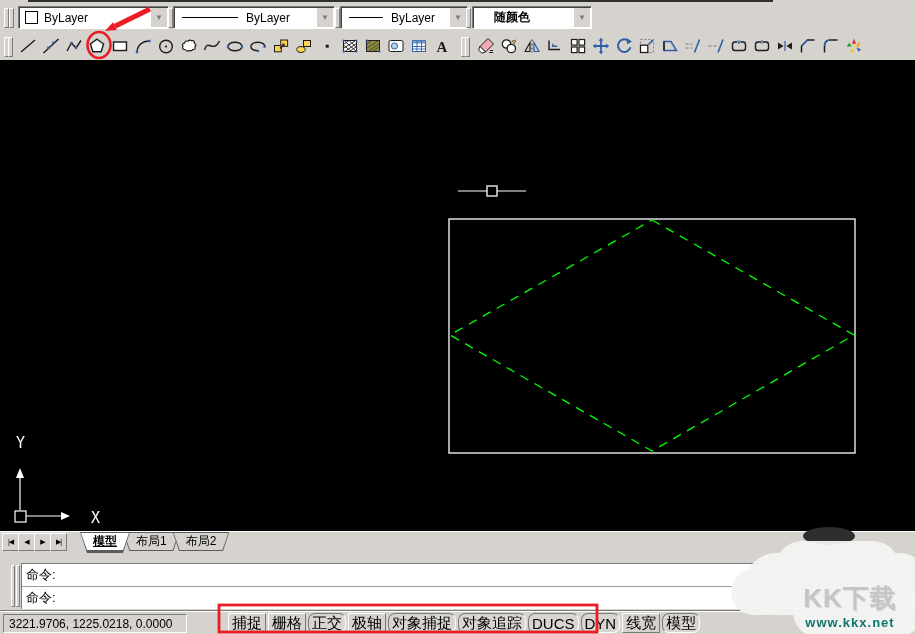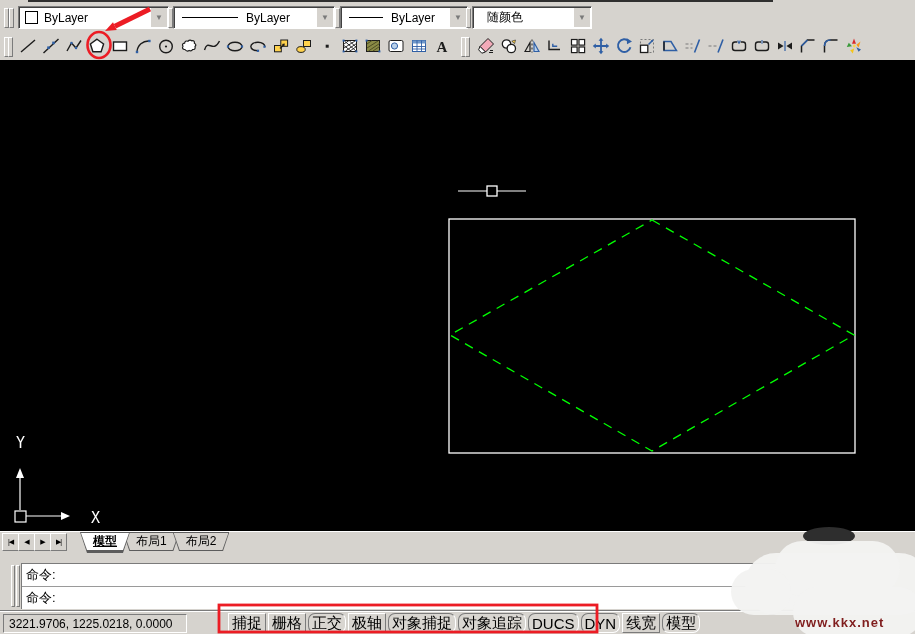--- a/index.html
+++ b/index.html
@@ -65,22 +65,22 @@
   #watermark{position:absolute;left:735px;top:525px;width:180px;height:109px;pointer-events:none;z-index:50;}
   .wm-dark{position:absolute;left:68px;top:2px;width:52px;height:18px;background:#2e2e2e;border-radius:50%;}
   .wm-blob{position:absolute;background:rgba(243,242,241,0.96);border-radius:40px;}
   .wm-b1{left:10px;top:28px;width:185px;height:62px;}
   .wm-b2{left:40px;top:16px;width:125px;height:55px;border-radius:30px;}
   .wm-b3{left:58px;top:62px;width:130px;height:50px;border-radius:26px;}
   .wm-b4{left:-4px;top:44px;width:60px;height:46px;border-radius:24px;}
   .wm-title{position:absolute;left:55px;top:56px;width:120px;text-align:center;
        font-size:26px;font-weight:bold;color:#c6c5c3;letter-spacing:1px;
        text-shadow:1px 1px 0 #dddcda;}
-  .wm-site{position:absolute;left:60px;top:90px;width:110px;text-align:left;
-       font-size:13px;font-weight:bold;color:#7f1d1d;letter-spacing:1px;}
+  .wm-site{position:absolute;left:60px;top:90px;width:110px;text-align:center;
+       font-size:13px;font-weight:bold;color:#0f766e;letter-spacing:1px;}
 </style>
 </head>
 <body>
 
 <div id="app">
 
   <div class="top-dark" style="left:28px;top:0;width:727px;height:2px;"></div>
   <div class="top-dark" style="left:753px;top:0;width:20px;height:7px;"></div>
 
   <div id="row1">
@@ -102,21 +102,21 @@
 
     <div class="vgrip" style="left:335px"></div>
     <div class="combo" style="left:340px;width:126px;">
       <span class="dashline" style="width:34px;"></span>
       <span class="combo-text">ByLayer</span>
       <span class="combo-arrow">▼</span>
     </div>
 
     <div class="vgrip" style="left:466px"></div>
     <div class="combo" style="left:472px;width:118px;">
-      <span class="combo-text" style="margin-left:14px;">随颜色</span>
+      <span class="combo-text" style="margin-left:21px;font-weight:bold;">随颜色</span>
       <span class="combo-arrow">▼</span>
     </div>
   </div>
 
   <div id="row2">
     <div class="vgrip" style="left:4px"></div>
     <div class="vgrip" style="left:8px"></div>
     <div id="draw-toolbar" class="toolbar" style="left:16px;">
         <div class="tbtn">
           <svg viewBox="0 0 20 20" width="20" height="20">
@@ -430,16 +430,17 @@
       <polygon points="105,31 112.99362440248996,22.30563579599307 116.77083153773248,30.031741299898194" fill="#ec1c24"></polygon>
       <rect x="219" y="605" width="378" height="27" fill="none" stroke="#ec1c24" stroke-width="2.8"></rect>
     </svg>
 
   <div id="watermark">
     <div class="wm-dark"></div>
     <div class="wm-blob wm-b1"></div>
     <div class="wm-blob wm-b2"></div>
     <div class="wm-blob wm-b3"></div>
     <div class="wm-blob wm-b4"></div>
+    <div class="wm-title">KK下载</div>
     <div class="wm-site">www.kkx.net</div>
   </div>
 
 </div>
 
 </body></html>

